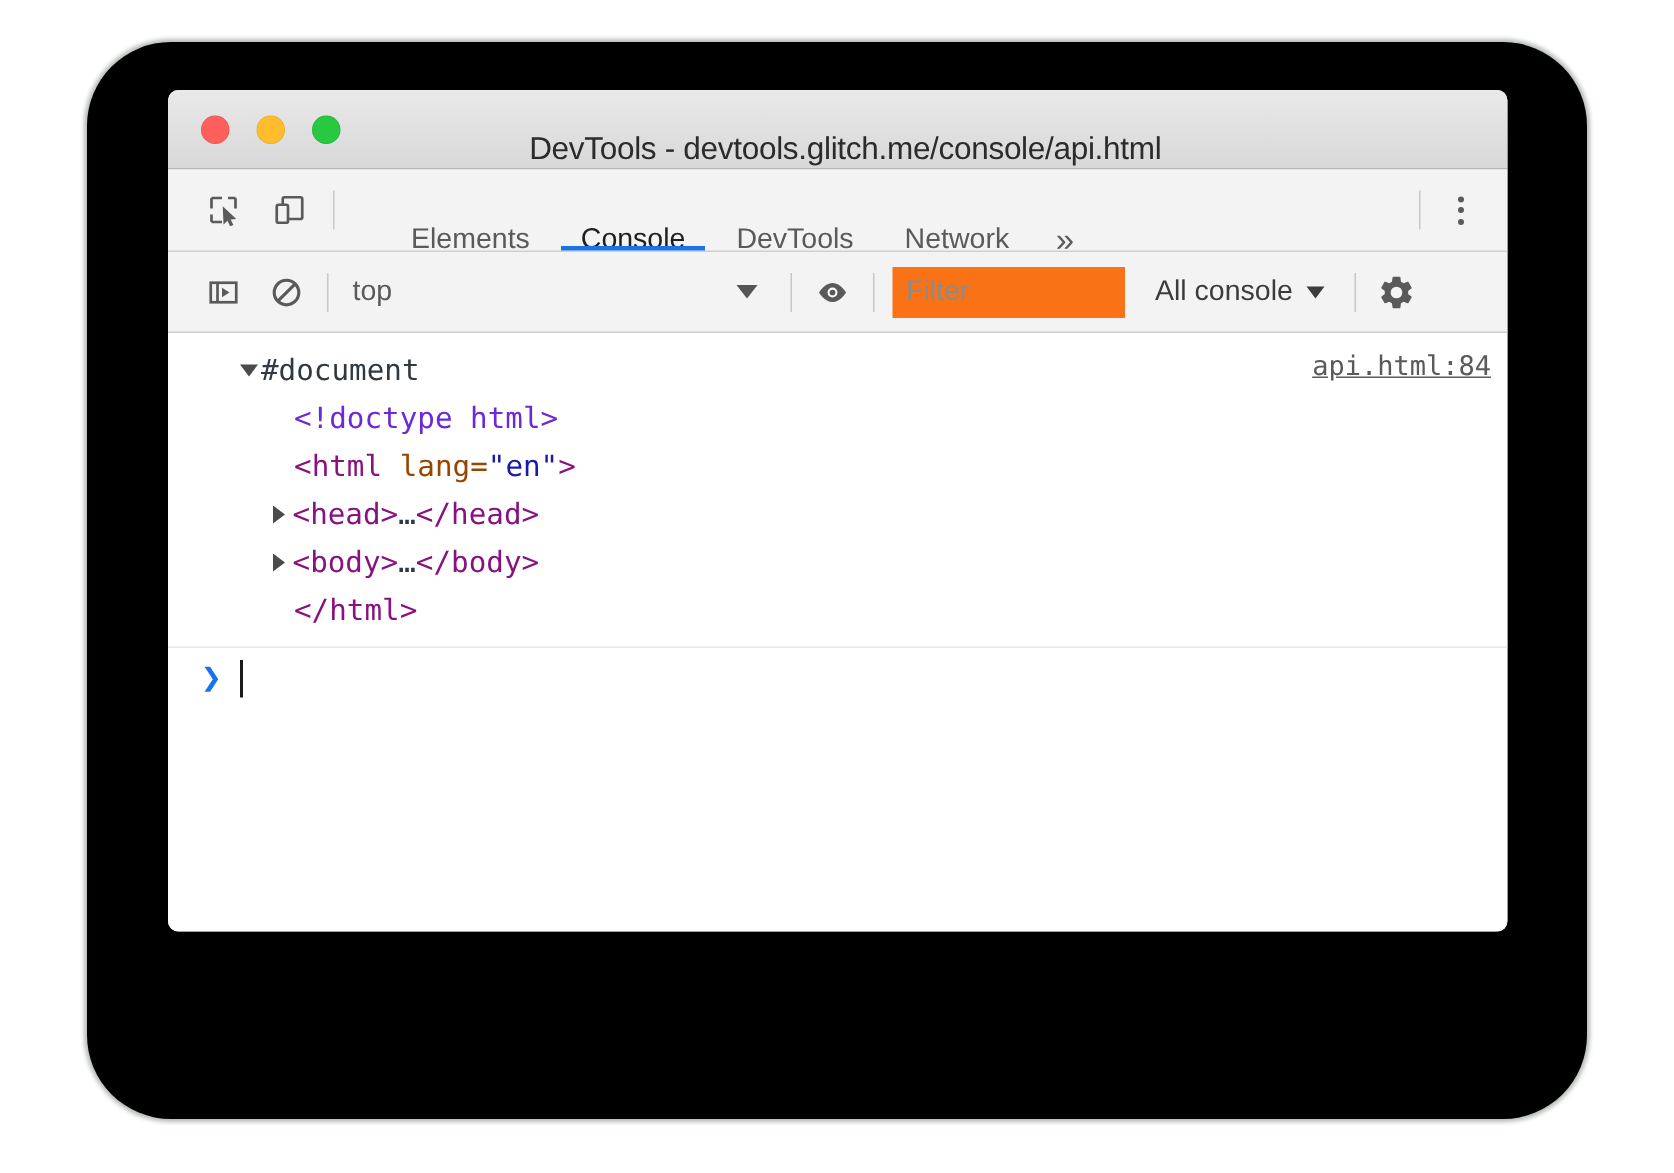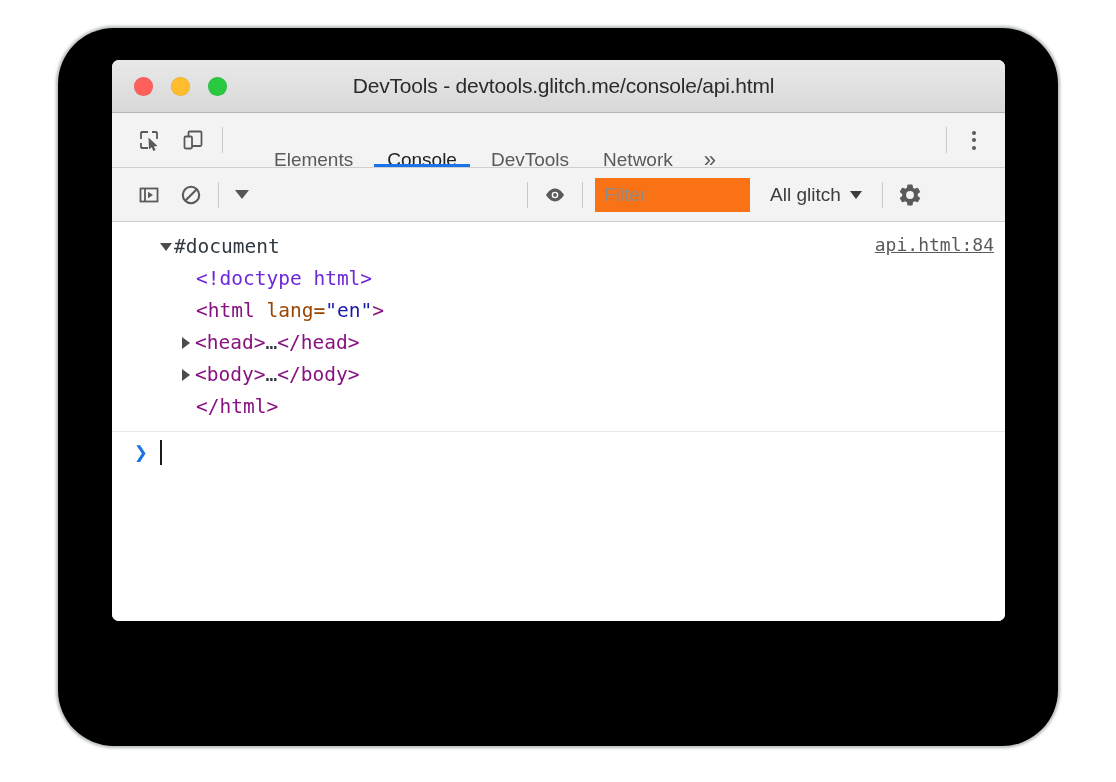--- a/index.html
+++ b/index.html
@@ -48,21 +48,21 @@
   }
 
   
   .titlebar {
     position: relative;
     height: 52px;
     flex: 0 0 52px;
     background: linear-gradient(to bottom, #e9e9e9 0%, #d8d8d8 100%);
     border-bottom: 1px solid #b4b4b4;
     display: flex;
-    align-items: center;
+    align-items: flex-end;
   }
   .traffic {
     position: absolute;
     left: 22px;
     top: 0;
     height: 52px;
     display: flex;
     align-items: center;
     gap: 18px;
   }
@@ -365,39 +365,40 @@
       <span class="icon-btn">
         <svg width="22" height="22" viewBox="0 0 22 22" aria-hidden="true">
           <circle cx="11" cy="11" r="8.2" stroke="#5a5a5a" stroke-width="2.1" fill="none"></circle>
           <line x1="5.2" y1="16.8" x2="16.8" y2="5.2" stroke="#5a5a5a" stroke-width="2.1"></line>
         </svg>
       </span>
 
       <span class="vsep"></span>
 
       <div class="ctx-select">
+        <span class="ctx-label">top</span>
         <span class="caret"></span>
       </div>
 
       <span class="vsep"></span>
 
       <span class="icon-btn">
         <svg width="24" height="24" viewBox="0 0 24 24" aria-hidden="true">
           <path d="M12 5.6 C6.6 5.6 3 12 3 12 s3.6 6.4 9 6.4 9-6.4 9-6.4 -3.6-6.4-9-6.4z" fill="#5a5a5a"></path>
           <circle cx="12" cy="12" r="3.3" fill="#ffffff"></circle>
           <circle cx="12" cy="12" r="1.9" fill="#5a5a5a"></circle>
         </svg>
       </span>
 
       <span class="vsep"></span>
 
       <input class="filter-input" type="text" placeholder="Filter" style="">
 
       <div class="levels">
-        <span>All glitch</span>
+        <span>All console</span>
         <span class="caret"></span>
       </div>
 
       <span class="vsep"></span>
 
       <span class="icon-btn">
         <svg width="26" height="26" viewBox="0 0 24 24" aria-hidden="true">
           <path fill="#5a5a5a" d="M19.14 12.94a7.5 7.5 0 0 0 .06-.94 7.5 7.5 0 0 0-.06-.94l2.03-1.58a.5.5 0 0 0 .12-.62l-1.92-3.32a.5.5 0 0 0-.6-.22l-2.39.96a7.3 7.3 0 0 0-1.62-.94l-.36-2.54a.5.5 0 0 0-.5-.42h-3.84a.5.5 0 0 0-.5.42l-.36 2.54c-.58.24-1.12.56-1.62.94l-2.39-.96a.5.5 0 0 0-.6.22L2.67 8.86a.5.5 0 0 0 .12.62l2.03 1.58c-.04.31-.06.63-.06.94 0 .31.02.63.06.94l-2.03 1.58a.5.5 0 0 0-.12.62l1.92 3.32c.12.22.38.3.6.22l2.39-.96c.5.38 1.04.7 1.62.94l.36 2.54c.04.24.25.42.5.42h3.84c.25 0 .46-.18.5-.42l.36-2.54c.58-.24 1.12-.56 1.62-.94l2.39.96c.22.08.48 0 .6-.22l1.92-3.32a.5.5 0 0 0-.12-.62l-2.03-1.58zM12 15.6A3.6 3.6 0 1 1 12 8.4a3.6 3.6 0 0 1 0 7.2z"></path>
         </svg>
       </span>

